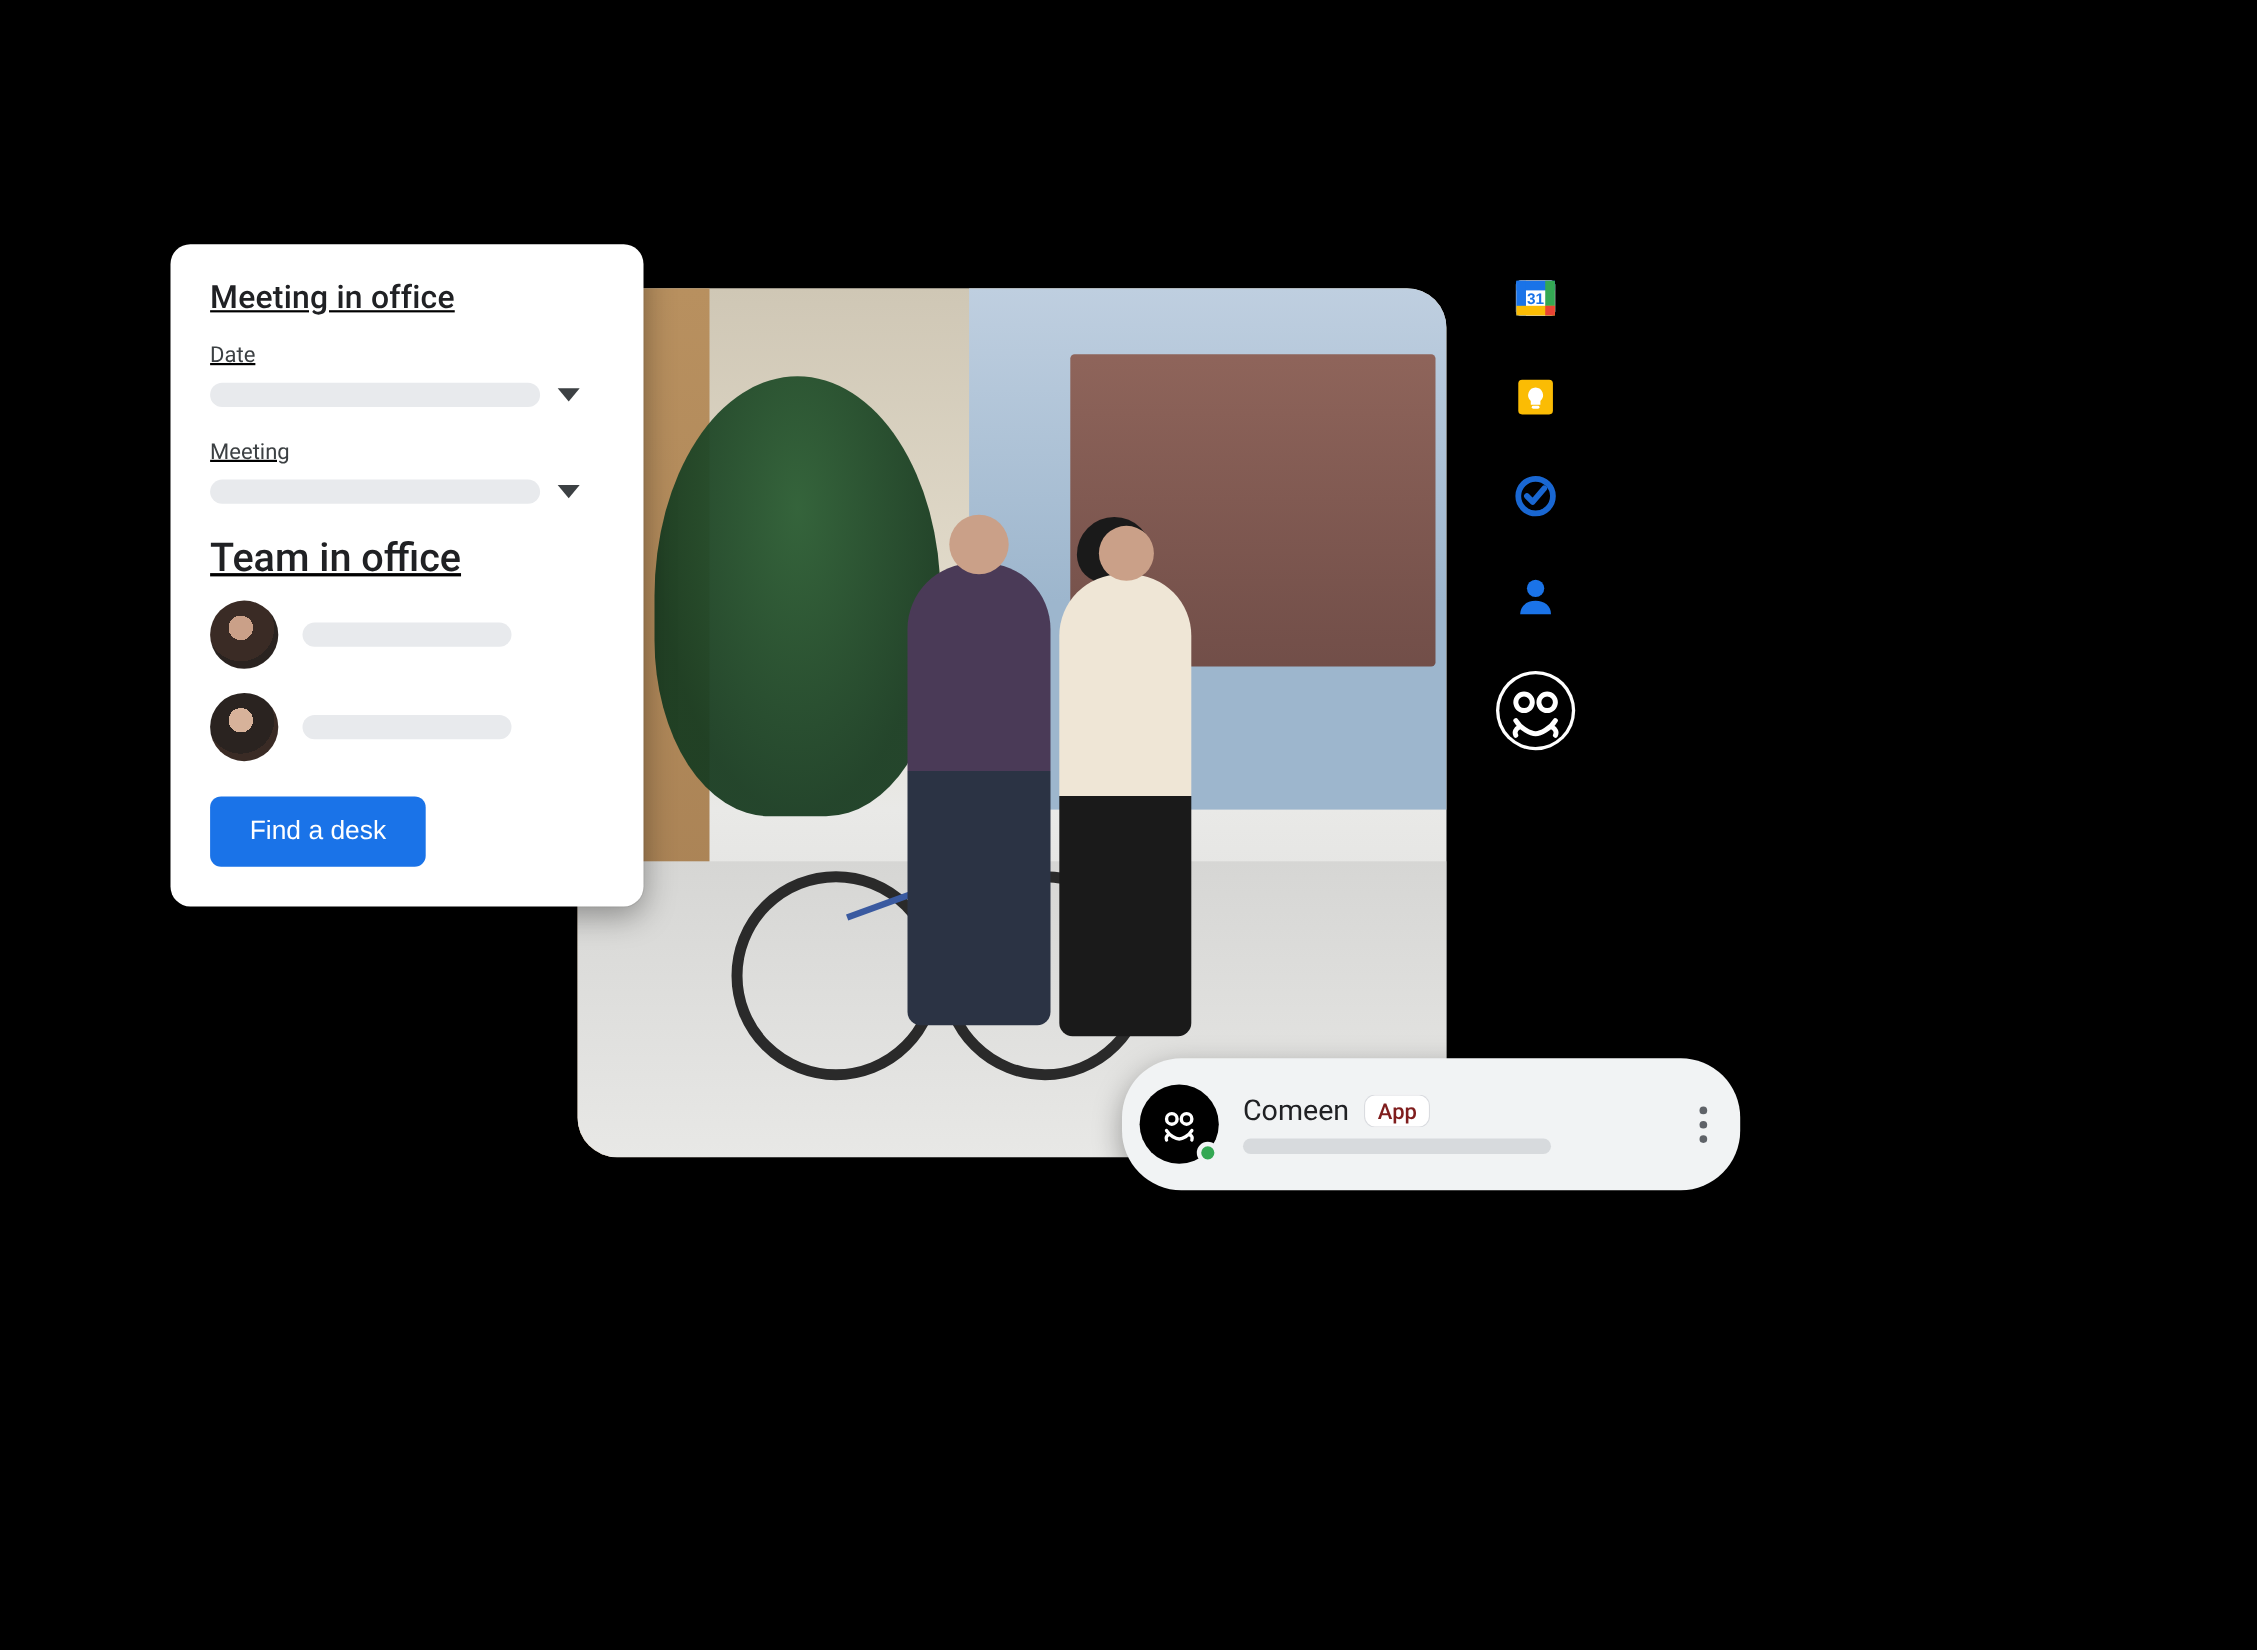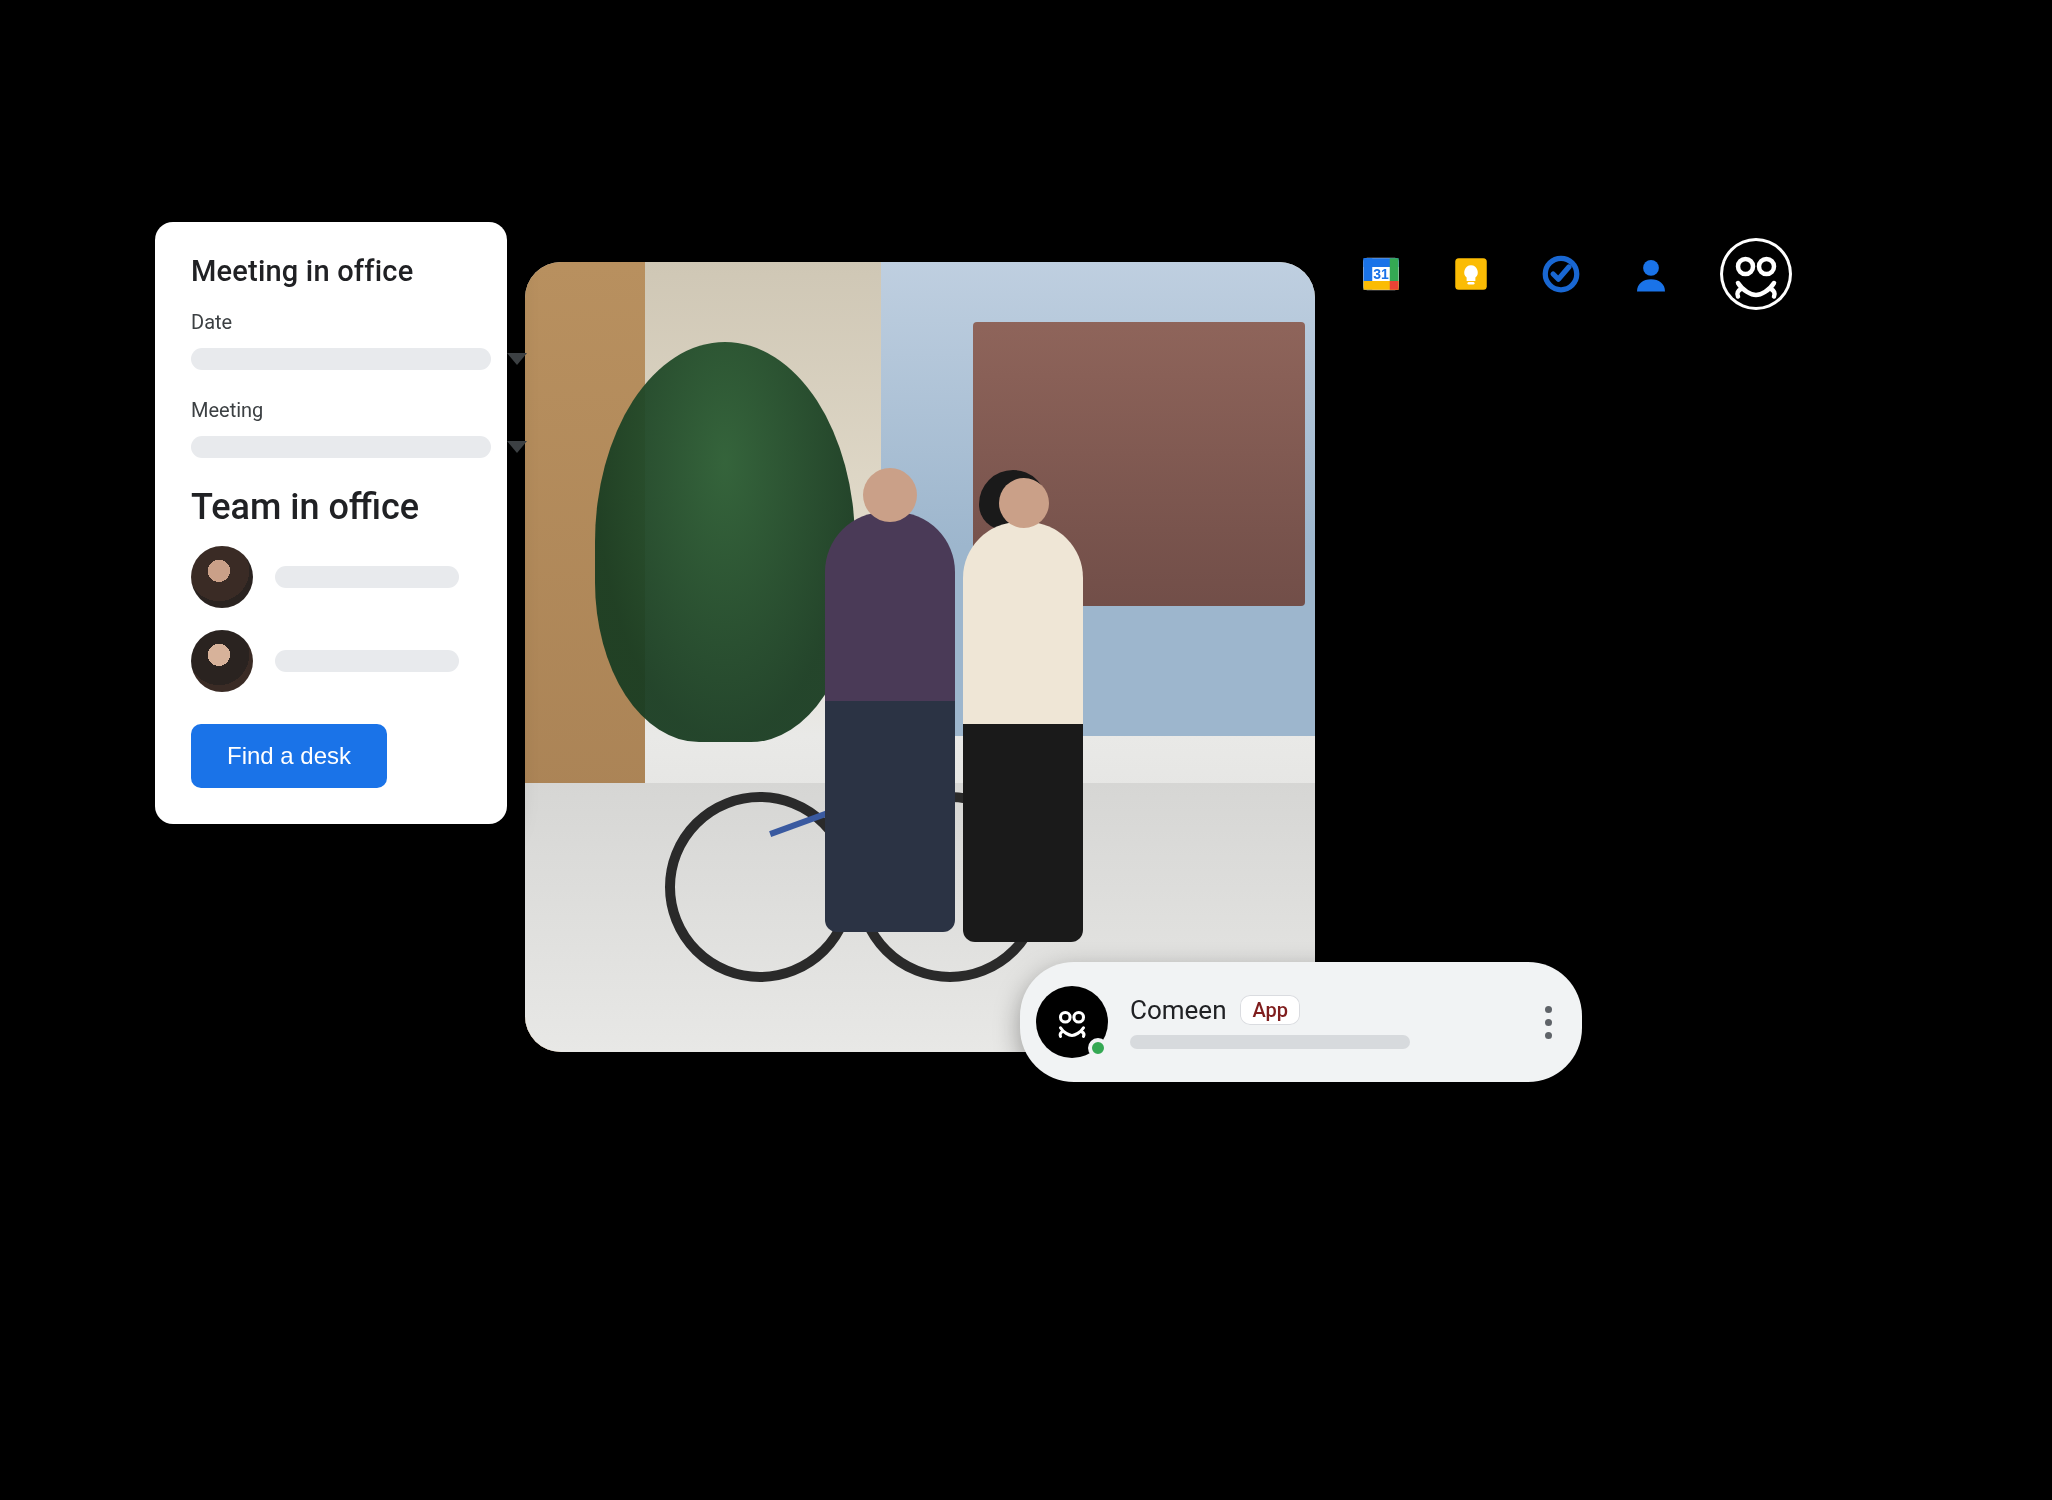--- a/index.html
+++ b/index.html
@@ -81,25 +81,26 @@
   .photo .bike .wheel.back{ left:-30px; }
   .photo .bike .frame{
     position:absolute; left:70px; top:80px; width:170px; height:6px; background:#3a5aa0;
     transform:rotate(-20deg);
   }
 
   
   .card {
     position:absolute;
     left:155px; top:222px;
-    width:352px;
+    width:430px;
     background:#fff;
     border-radius:18px;
     box-shadow: 0 8px 28px rgba(0,0,0,.35), 0 0 0 1px rgba(0,0,0,.06);
     padding: 32px 48px 36px 36px;
+    text-decoration: underline;
   }
   .card h1{
     font-size:29px; font-weight:500; color:#202124; letter-spacing:.2px;
     margin-bottom:22px;
   }
   .card .lbl{
     font-size:20px; color:#3c4043; font-weight:400; margin-bottom:14px;
   }
   .card .select{
     display:flex; align-items:center; gap:16px; margin-bottom:28px;
@@ -128,22 +129,22 @@
   .card .btn{
     margin-top:10px;
     display:inline-flex; align-items:center; justify-content:center;
     padding: 18px 36px;
     background:#1a73e8; color:#fff; font-size:24px; font-weight:500;
     border:none; border-radius:10px; cursor:pointer;
   }
 
   
   .rail{
-    position:absolute; left:1360px; top:238px;
-    display:flex; flex-direction:row; align-items:center; gap:48px;
+    position:absolute; left:1360px; top:250px;
+    display:flex; flex-direction:column; align-items:center; gap:48px;
   }
   .rail .appicon{ width:42px; height:42px; display:flex; align-items:center; justify-content:center; }
   .appicon svg{ width:42px; height:42px; display:block; }
   .rail .selected{
     width:72px; height:72px; border-radius:50%; background:#fff;
     box-shadow:0 4px 14px rgba(0,0,0,.35);
     display:flex; align-items:center; justify-content:center;
   }
 
   

